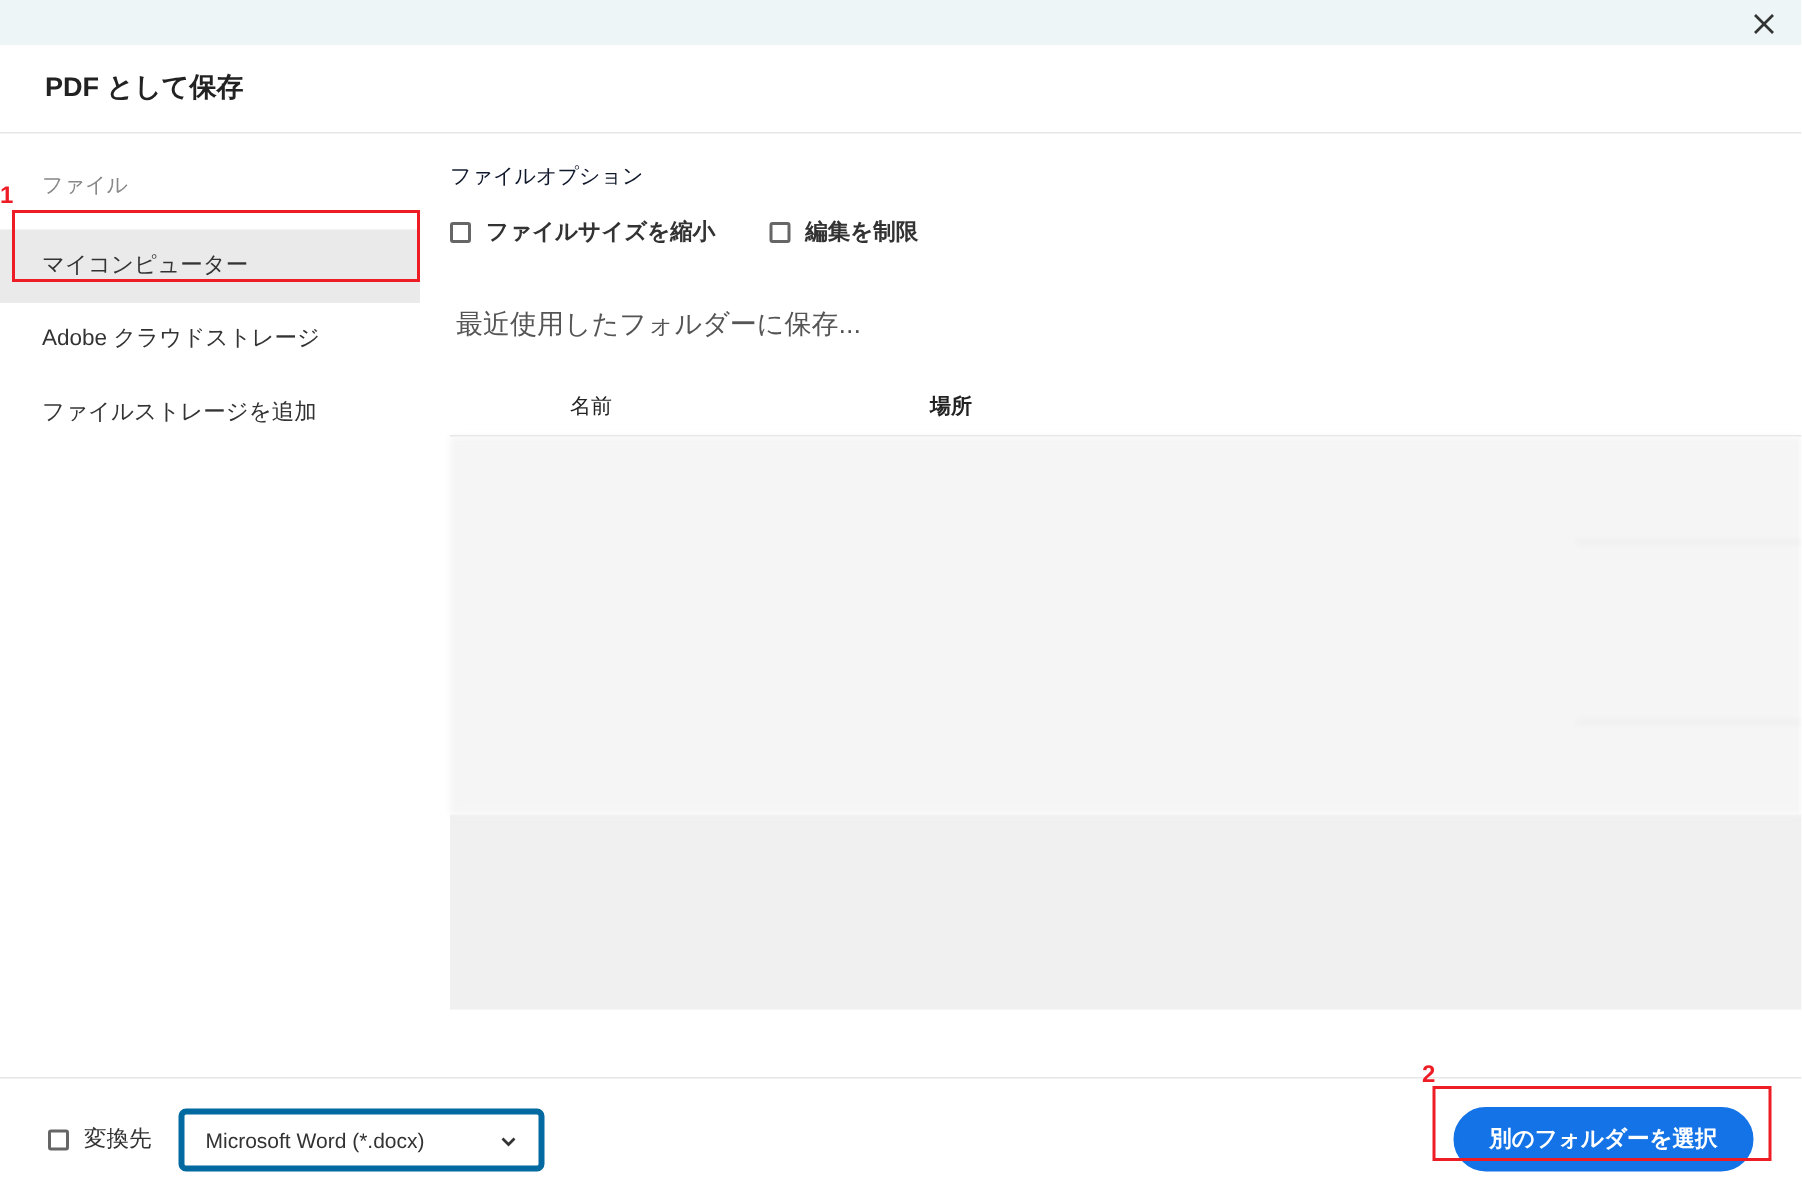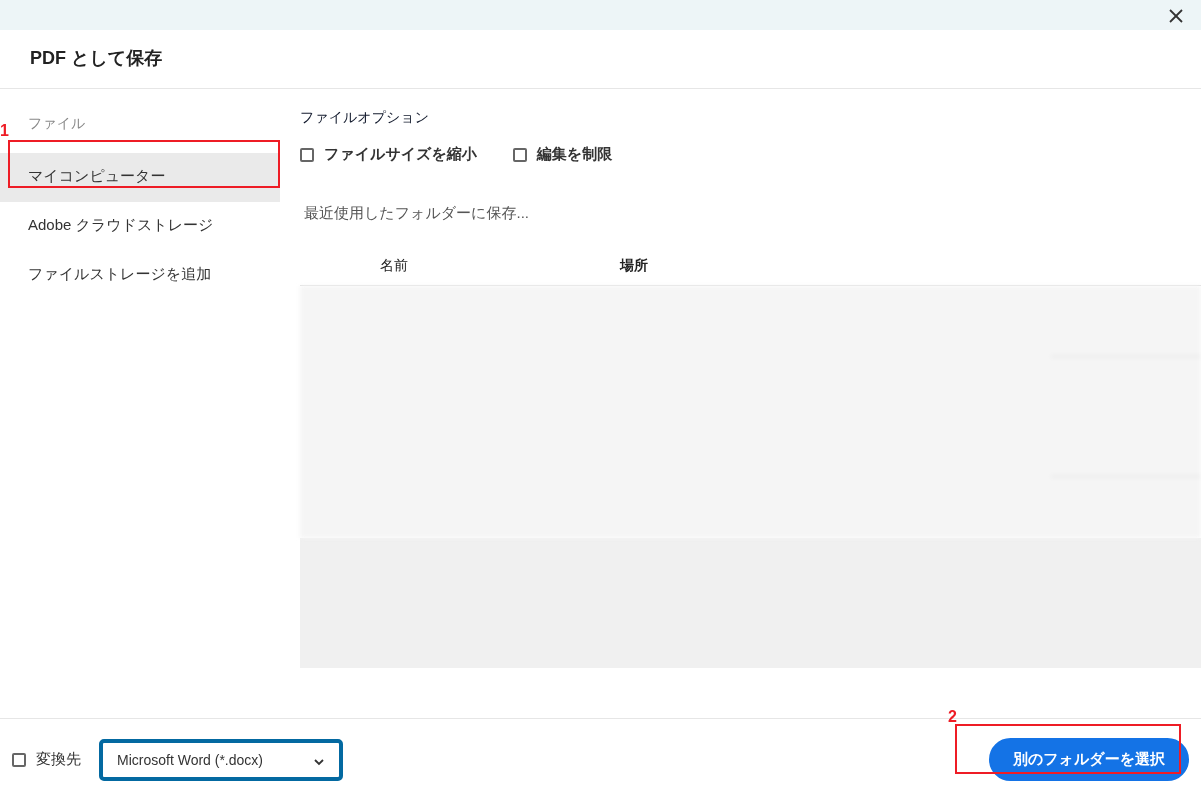--- a/index.html
+++ b/index.html
@@ -128,21 +128,21 @@
       height: 14px;
       border: 2px solid #666;
       border-radius: 2px;
       cursor: pointer;
     }
     .checkbox-label {
       font-size: 15px;
       color: #333;
     }
     .recent-label {
-      font-size: 15px;
+      font-size: 18px;
       color: #555;
       margin-bottom: 24px;
       padding-left: 4px;
     }
     .table-header {
       display: flex;
       padding: 10px 0;
       border-bottom: 1px solid #e0e0e0;
     }
     .table-col-name {
@@ -180,21 +180,21 @@
     }
     .footer {
       position: absolute;
       bottom: 0;
       left: 0;
       right: 0;
       height: 82px;
       border-top: 1px solid #e6e6e6;
       display: flex;
       align-items: center;
-      padding: 0 12px;
+      padding: 0 32px;
     }
     .footer-left {
       display: flex;
       align-items: center;
       gap: 18px;
     }
     .convert-checkbox-group {
       display: flex;
       align-items: center;
       gap: 10px;

